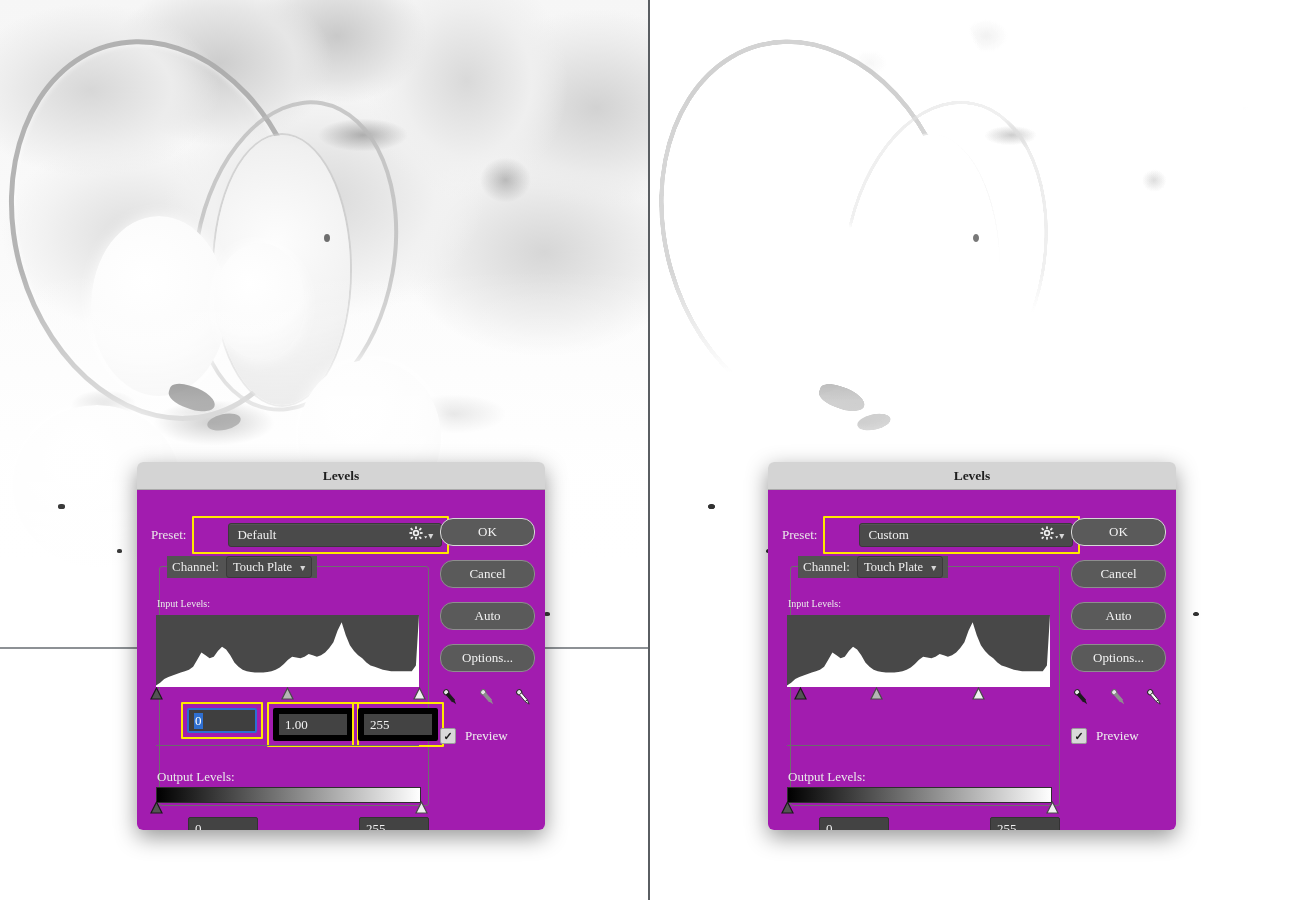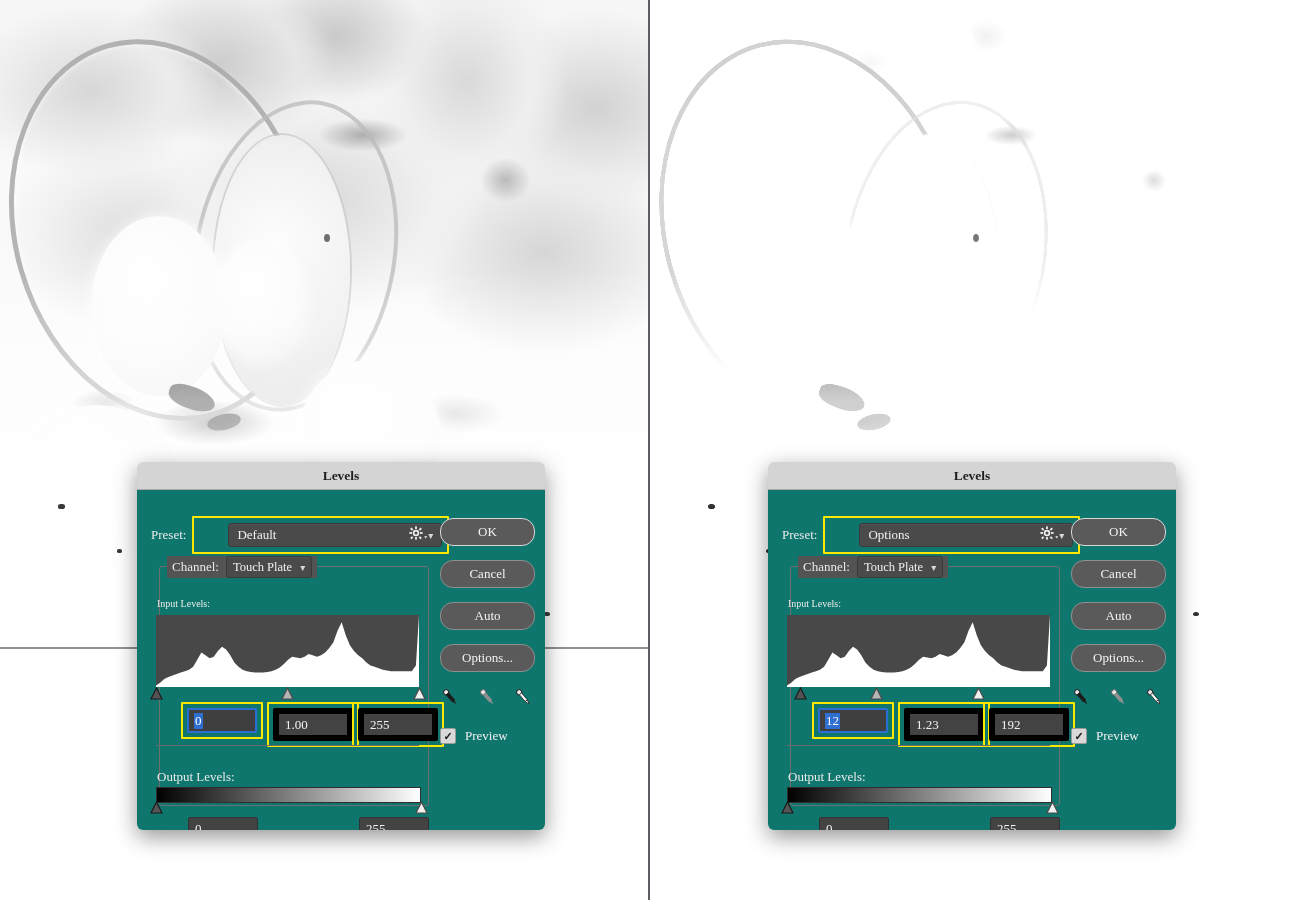--- a/index.html
+++ b/index.html
@@ -94,21 +94,21 @@
     font-family:Liberation Serif, serif;
   }
   .dialog.d-left{left:137px;top:462px;width:408px;height:368px;}
   .dialog.d-right{left:768px;top:462px;width:408px;height:368px;}
 
   .titlebar{
     height:27px;background:#d4d4d4;border-bottom:1px solid #a9a9a9;
     display:flex;align-items:center;justify-content:center;
     color:#1f1f1f;font-size:13.5px;font-weight:bold;
   }
-  .dlg-body{height:341px;background:#0f766e;position:relative;}
+  .dlg-body{height:341px;background:#a21caf;position:relative;}
 
   .preset-row{display:flex;align-items:center;position:absolute;left:14px;top:26px;}
   .preset-label{font-size:13px;color:#eaeaea;margin-right:6px;}
   .hl-box{border:2px solid #ffe800;padding:5px;border-radius:1px;}
   .select{
     background:#4a4a4a;border:1px solid #3a3a3a;border-radius:3px;
     height:22px;display:flex;align-items:center;padding:0 8px;
     color:#f0f0f0;font-size:13px;box-shadow:0 1px 0 rgba(255,255,255,.06) inset;
   }
   .select.preset{width:196px;justify-content:space-between;margin-left:29px;}
@@ -390,21 +390,21 @@
 <div class="dialog d-right">
   <div class="titlebar">
     <span>Levels</span>
   </div>
   <div class="dlg-body">
 
     <div class="preset-row">
       <span class="preset-label">Preset:</span>
       <div class="hl-box">
         <div class="select preset">
-          <span>Options</span>
+          <span>Custom</span>
           <span class="chev">▾</span>
         </div>
       </div>
     </div>
 
     <div class="gear">
       <svg width="20" height="18" viewBox="0 0 20 18" aria-hidden="true">
         <g fill="#efefef">
           <circle cx="8" cy="8" r="2.4" fill="none" stroke="#efefef" stroke-width="1.7"></circle>
           <rect x="7.1" y="1.4" width="1.8" height="2.6"></rect>
@@ -448,37 +448,20 @@
             <path d="M6.5 1 L12 12 L1 12 Z" fill="#b5b5b5" stroke="#4a4a4a" stroke-width="1.2"></path>
           </svg>
       </div>
       <div class="marker" style="left: 73%;">
         <svg width="13" height="13" viewBox="0 0 13 13">
             <path d="M6.5 1 L12 12 L1 12 Z" fill="#f0f0f0" stroke="#4a4a4a" stroke-width="1.2"></path>
           </svg>
       </div>
     </div>
 
-    <div class="fields">
-      <div class="fieldwrap" style="left:25px;">
-        <div class="tfield focus">
-          <span class="sel">12</span>
-        </div>
-      </div>
-      <div class="fieldwrap" style="left:111px;">
-        <div class="tfield">
-          <span>1.23</span>
-        </div>
-      </div>
-      <div class="fieldwrap" style="left:196px;">
-        <div class="tfield">
-          <span>192</span>
-        </div>
-      </div>
-    </div>
 
     <div class="divline"></div>
     <div class="outlabel">Output Levels:</div>
     <div class="gradbar"></div>
 
     <div class="outtrack">
       <div class="marker" style="left: 0%;">
         <svg width="13" height="13" viewBox="0 0 13 13">
             <path d="M6.5 1 L12 12 L1 12 Z" fill="#545454" stroke="#1b1b1b" stroke-width="1.2"></path>
           </svg>

